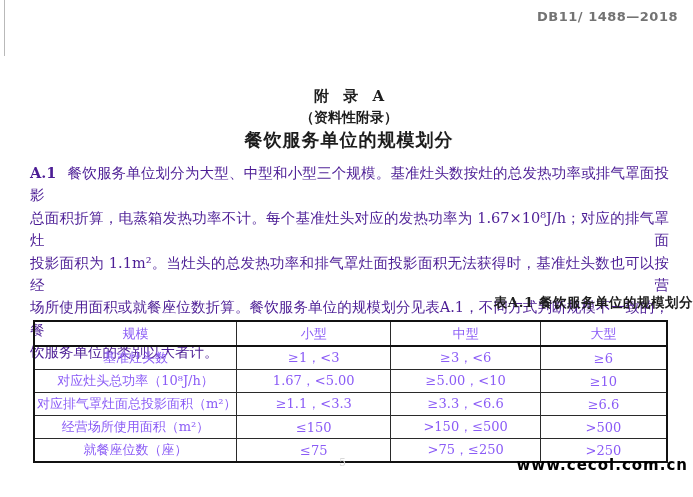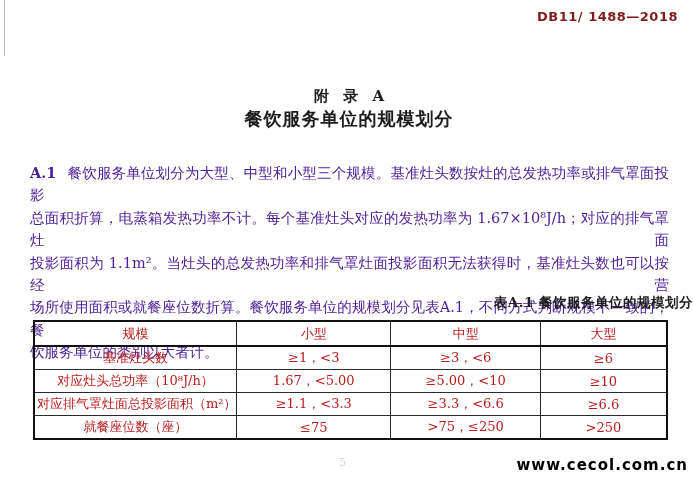--- a/index.html
+++ b/index.html
@@ -12,21 +12,21 @@
     overflow:hidden;
   }
   .scan-edge{
     position:absolute;left:4px;top:0;width:1px;height:56px;
     background:#b9b9b9;
   }
   .doc-code{
     position:absolute;top:9px;right:15px;
     font-family:"DejaVu Sans","Liberation Sans",sans-serif;
     font-weight:700;font-size:13px;letter-spacing:0.5px;
-    color:#7f1d1d;
+    color:#737373;
   }
   .title-block{
     position:absolute;top:85px;left:5px;right:0;
     text-align:center;font-weight:700;
   }
   .title-main{font-size:15px;line-height:22px;word-spacing:9px;}
   .title-sub{font-size:14px;line-height:21px;}
   .title-heading{font-size:18px;line-height:23px;letter-spacing:1px;}
   .para{
     position:absolute;left:30px;top:162px;width:639px;
@@ -36,21 +36,21 @@
   .para-line.last{text-align-last:left;}
   .para-label{font-weight:700;margin-right:11px;}
   .table-caption{
     position:absolute;top:294px;left:0;right:0;
     text-align:right;font-weight:700;font-size:13.5px;
     letter-spacing:0.5px;
   }
   table.scale-table{
     position:absolute;left:33px;top:320px;width:635px;
     border-collapse:collapse;table-layout:fixed;
-    font-size:13px;color:#b91c1c;
+    font-size:13px;color:#8b5cf6;
   }
   .scale-table td{
     border:1px solid #2a2a2a;
     text-align:center;vertical-align:middle;
     height:22px;padding:0 2px;
     overflow:hidden;white-space:nowrap;
   }
   table.scale-table{border:2px solid #111;}
   .scale-table tr.head td{border-bottom:2px solid #111;height:23px;}
   .artifact{
@@ -68,20 +68,21 @@
 <body>
 
 <div class="page">
 
   <div class="scan-edge"></div>
 
   <div class="doc-code">DB11/ 1488—2018</div>
 
   <div class="title-block">
     <div class="title-main">附 录 A</div>
+    <div class="title-sub">（资料性附录）</div>
     <div class="title-heading">餐饮服务单位的规模划分</div>
   </div>
 
   <div class="para">
     <div class="para-line">
       <span class="para-label">A.1</span><span>餐饮服务单位划分为大型、中型和小型三个规模。基准灶头数按灶的总发热功率或排气罩面投影</span>
     </div>
     <div class="para-line">总面积折算，电蒸箱发热功率不计。每个基准灶头对应的发热功率为 1.67×10⁸J/h；对应的排气罩灶面</div>
     <div class="para-line">投影面积为 1.1m²。当灶头的总发热功率和排气罩灶面投影面积无法获得时，基准灶头数也可以按经营</div>
     <div class="para-line">场所使用面积或就餐座位数折算。餐饮服务单位的规模划分见表A.1，不同方式判断规模不一致的，餐</div>
@@ -116,20 +117,26 @@
         <td>≥5.00，&lt;10</td>
         <td>≥10</td>
       </tr>
       <tr>
         <td>对应排气罩灶面总投影面积（m²）</td>
         <td>≥1.1，&lt;3.3</td>
         <td>≥3.3，&lt;6.6</td>
         <td>≥6.6</td>
       </tr>
       <tr>
+        <td>经营场所使用面积（m²）</td>
+        <td>≤150</td>
+        <td>&gt;150，≤500</td>
+        <td>&gt;500</td>
+      </tr>
+      <tr>
         <td>就餐座位数（座）</td>
         <td>≤75</td>
         <td>&gt;75，≤250</td>
         <td>&gt;250</td>
       </tr>
     </tbody>
   </table>
 
   <div class="artifact">5</div>
 

